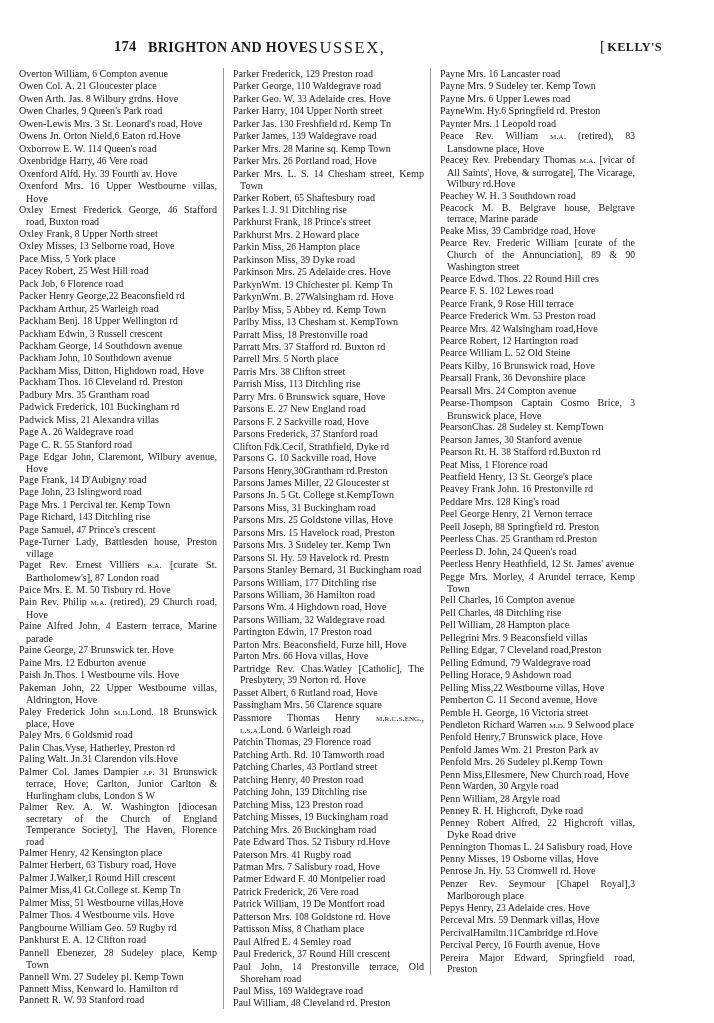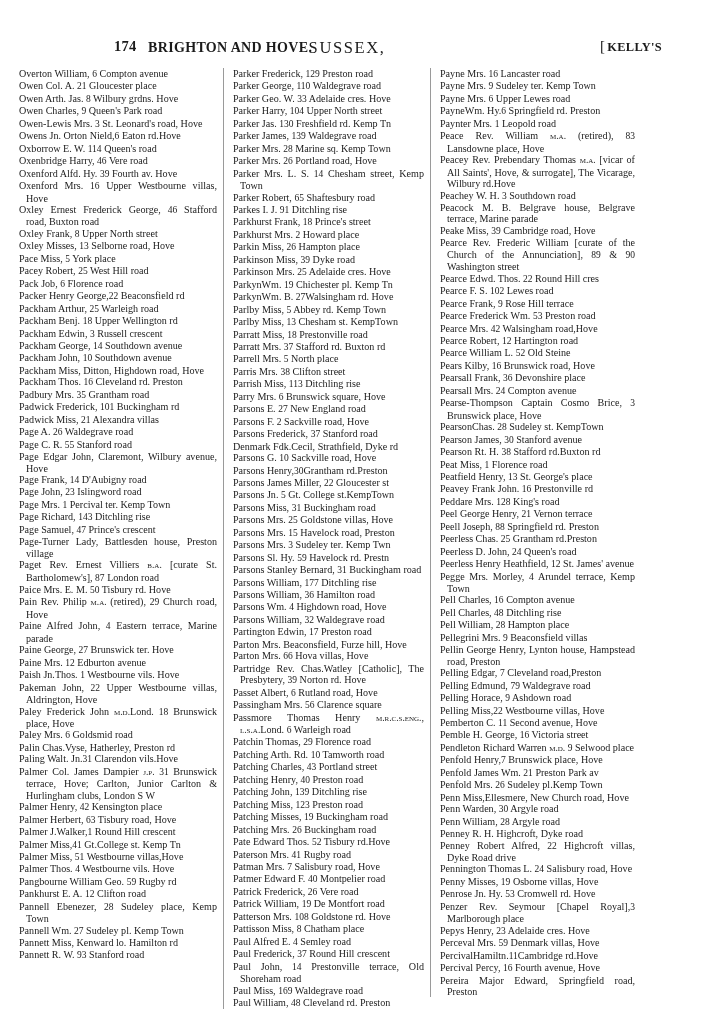--- a/index.html
+++ b/index.html
@@ -167,20 +167,21 @@
         <p class="entry just">Paine Alfred John, <span class="num">4</span> Eastern terrace, Marine parade</p>
         <p class="entry">Paine George, <span class="num">27</span> Brunswick ter. Hove</p>
         <p class="entry">Paine Mrs. <span class="num">12</span> Edburton avenue</p>
         <p class="entry">Paish Jn.Thos. <span class="num">1</span> Westbourne vils. Hove</p>
         <p class="entry just">Pakeman John, <span class="num">22</span> Upper Westbourne villas, Aldrington, Hove</p>
         <p class="entry just">Paley Frederick John <span class="sc">m.d.</span>Lond. <span class="num">18</span> Brunswick place, Hove</p>
         <p class="entry">Paley Mrs. <span class="num">6</span> Goldsmid road</p>
         <p class="entry">Palin Chas.Vyse, Hatherley, Preston rd</p>
         <p class="entry">Paling Walt. Jn.<span class="num">31</span> Clarendon vils.Hove</p>
         <p class="entry just">Palmer Col. James Dampier <span class="sc">j.p.</span> <span class="num">31</span> Brunswick terrace, Hove; Carlton, Junior Carlton &amp; Hurlingham clubs, London S W</p>
+        <p class="entry just">Palmer Rev. A. W. Washington [diocesan secretary of the Church of England Temperance Society], The Haven, Florence road</p>
         <p class="entry">Palmer Henry, <span class="num">42</span> Kensington place</p>
         <p class="entry">Palmer Herbert, <span class="num">63</span> Tisbury road, Hove</p>
         <p class="entry">Palmer J.Walker,<span class="num">1</span> Round Hill crescent</p>
         <p class="entry">Palmer Miss,<span class="num">41</span> Gt.College st. Kemp Tn</p>
         <p class="entry">Palmer Miss, <span class="num">51</span> Westbourne villas,Hove</p>
         <p class="entry">Palmer Thos. <span class="num">4</span> Westbourne vils. Hove</p>
         <p class="entry">Pangbourne William Geo. <span class="num">59</span> Rugby rd</p>
         <p class="entry">Pankhurst E. A. <span class="num">12</span> Clifton road</p>
         <p class="entry just">Pannell Ebenezer, <span class="num">28</span> Sudeley place, Kemp Town</p>
         <p class="entry">Pannell Wm. <span class="num">27</span> Sudeley pl. Kemp Town</p>
@@ -210,21 +211,21 @@
         <p class="entry">Parlby Miss, <span class="num">13</span> Chesham st. KempTown</p>
         <p class="entry">Parratt Miss, <span class="num">18</span> Prestonville road</p>
         <p class="entry">Parratt Mrs. <span class="num">37</span> Stafford rd. Buxton rd</p>
         <p class="entry">Parrell Mrs. <span class="num">5</span> North place</p>
         <p class="entry">Parris Mrs. <span class="num">38</span> Clifton street</p>
         <p class="entry">Parrish Miss, <span class="num">113</span> Ditchling rise</p>
         <p class="entry">Parry Mrs. <span class="num">6</span> Brunswick square, Hove</p>
         <p class="entry">Parsons E. <span class="num">27</span> New England road</p>
         <p class="entry">Parsons F. <span class="num">2</span> Sackville road, Hove</p>
         <p class="entry">Parsons Frederick, <span class="num">37</span> Stanford road</p>
-        <p class="entry">Denmark Fdk.Cecil, Strathfield, Dyke rd</p>
+        <p class="entry">Clifton Fdk.Cecil, Strathfield, Dyke rd</p>
         <p class="entry">Parsons G. <span class="num">10</span> Sackville road, Hove</p>
         <p class="entry">Parsons Henry,<span class="num">30</span>Grantham rd.Preston</p>
         <p class="entry">Parsons James Miller, <span class="num">22</span> Gloucester st</p>
         <p class="entry">Parsons Jn. <span class="num">5</span> Gt. College st.KempTown</p>
         <p class="entry">Parsons Miss, <span class="num">31</span> Buckingham road</p>
         <p class="entry">Parsons Mrs. <span class="num">25</span> Goldstone villas, Hove</p>
         <p class="entry">Parsons Mrs. <span class="num">15</span> Havelock road, Preston</p>
         <p class="entry">Parsons Mrs. <span class="num">3</span> Sudeley ter. Kemp Twn</p>
         <p class="entry">Parsons Sl. Hy. <span class="num">59</span> Havelock rd. Prestn</p>
         <p class="entry just">Parsons Stanley Bernard, <span class="num">31</span> Buckingham road</p>
@@ -294,21 +295,20 @@
         <p class="entry">Peel George Henry, <span class="num">21</span> Vernon terrace</p>
         <p class="entry">Peell Joseph, <span class="num">88</span> Springfield rd. Preston</p>
         <p class="entry">Peerless Chas. <span class="num">25</span> Grantham rd.Preston</p>
         <p class="entry">Peerless D. John, <span class="num">24</span> Queen's road</p>
         <p class="entry just">Peerless Henry Heathfield, <span class="num">12</span> St. James' avenue</p>
         <p class="entry just">Pegge Mrs. Morley, <span class="num">4</span> Arundel terrace, Kemp Town</p>
         <p class="entry">Pell Charles, <span class="num">16</span> Compton avenue</p>
         <p class="entry">Pell Charles, <span class="num">48</span> Ditchling rise</p>
         <p class="entry">Pell William, <span class="num">28</span> Hampton place</p>
         <p class="entry">Pellegrini Mrs. <span class="num">9</span> Beaconsfield villas</p>
-        <p class="entry just">Pellin George Henry, Lynton house, Hampstead road, Preston</p>
         <p class="entry">Pelling Edgar, <span class="num">7</span> Cleveland road,Preston</p>
         <p class="entry">Pelling Edmund, <span class="num">79</span> Waldegrave road</p>
         <p class="entry">Pelling Horace, <span class="num">9</span> Ashdown road</p>
         <p class="entry">Pelling Miss,<span class="num">22</span> Westbourne villas, Hove</p>
         <p class="entry">Pemberton C. <span class="num">11</span> Second avenue, Hove</p>
         <p class="entry">Pemble H. George, <span class="num">16</span> Victoria street</p>
         <p class="entry just">Pendleton Richard Warren <span class="sc">m.d.</span> <span class="num">9</span> Selwood place</p>
         <p class="entry">Penfold Henry,<span class="num">7</span> Brunswick place, Hove</p>
         <p class="entry">Penfold James Wm. <span class="num">21</span> Preston Park av</p>
         <p class="entry">Penfold Mrs. <span class="num">26</span> Sudeley pl.Kemp Town</p>

